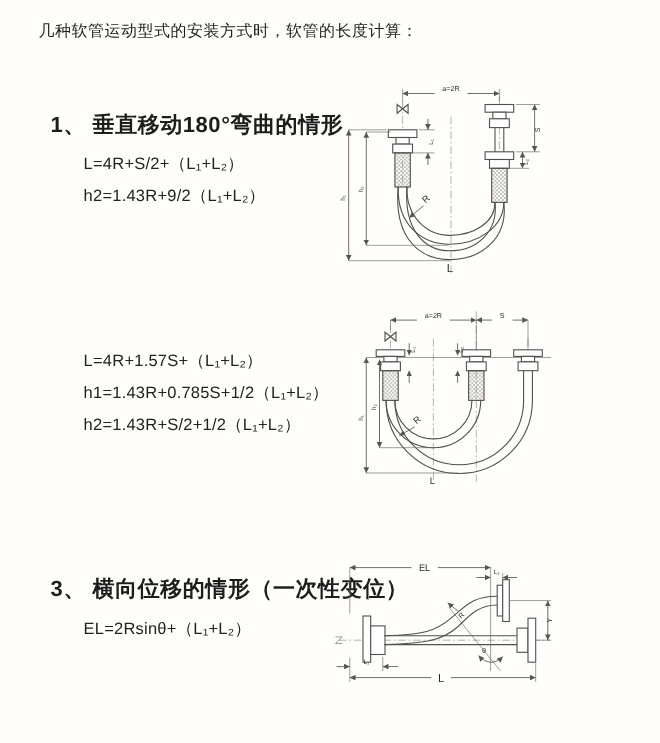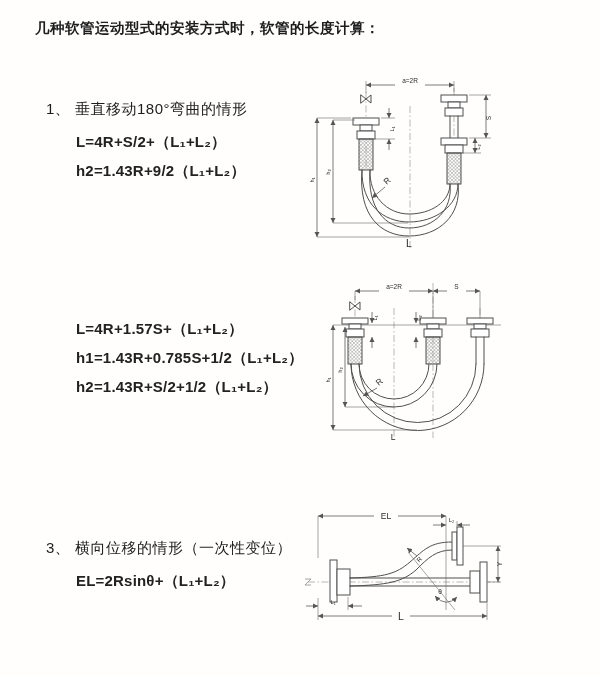--- a/index.html
+++ b/index.html
@@ -1,23 +1,23 @@
 <!DOCTYPE html>
 <html><head>
 <meta charset="utf-8">
 <style>
   html,body{margin:0;padding:0;}
   body{
     width:600px;height:675px;background:#fffefd;position:relative;overflow:hidden;
     font-family:"Liberation Sans","DejaVu Sans",sans-serif;color:#1d1d1d;
   }
-  .title{position:absolute;left:35px;top:19px;font-size:14.5px;font-weight:bold;letter-spacing:.5px;}
+  .title{position:absolute;left:35px;top:19px;font-size:14.5px;font-weight:normal;letter-spacing:.5px;}
   .sec{position:absolute;left:46px;}
-  .sec-heading{font-size:15px;font-weight:normal;letter-spacing:.5px;}
-  .formulas{margin-left:30px;margin-top:8px;font-weight:bold;}
+  .sec-heading{font-size:20px;font-weight:bold;letter-spacing:.5px;}
+  .formulas{margin-left:30px;margin-top:8px;}
   .formula{font-size:15px;height:29px;line-height:29px;letter-spacing:.2px;color:#222;}
   .diag{position:absolute;}
   
   .obj{stroke:#4f4f4f;stroke-width:1;fill:none;stroke-linecap:round;}
   .thin{stroke:#6a6a6a;stroke-width:.6;fill:none;}
   .dim{stroke:#5a5a5a;stroke-width:.8;fill:none;}
   .cl{stroke:#8a8a8a;stroke-width:.6;fill:none;stroke-dasharray:7 2.5 1.5 2.5;}
   .fl{fill:#fff;stroke:#4f4f4f;stroke-width:1;}
   .br{fill:url(#braid);stroke:#4f4f4f;stroke-width:1;}
   svg text{font-family:"Liberation Sans","DejaVu Sans",sans-serif;fill:#2d2d2d;stroke:none;}
@@ -48,21 +48,21 @@
 </section>
 
 <section class="sec" style="top:306px">
   <div class="formulas">
     <div class="formula">L=4R+1.57S+（L₁+L₂）</div>
     <div class="formula">h1=1.43R+0.785S+1/2（L₁+L₂）</div>
     <div class="formula">h2=1.43R+S/2+1/2（L₁+L₂）</div>
   </div>
 </section>
 
-<section class="sec" style="top:539px">
+<section class="sec" style="top:522px">
   <div class="sec-heading">3、 横向位移的情形（一次性变位）</div>
   <div class="formulas">
     <div class="formula">EL=2Rsinθ+（L₁+L₂）</div>
   </div>
 </section>
 
 <svg class="diag" style="left:305px;top:68px" width="290" height="195" viewBox="0 0 290 195">
 
   <path class="cl" d="M61,24 V100"></path>
   <path class="cl" d="M149,20 V84"></path>

